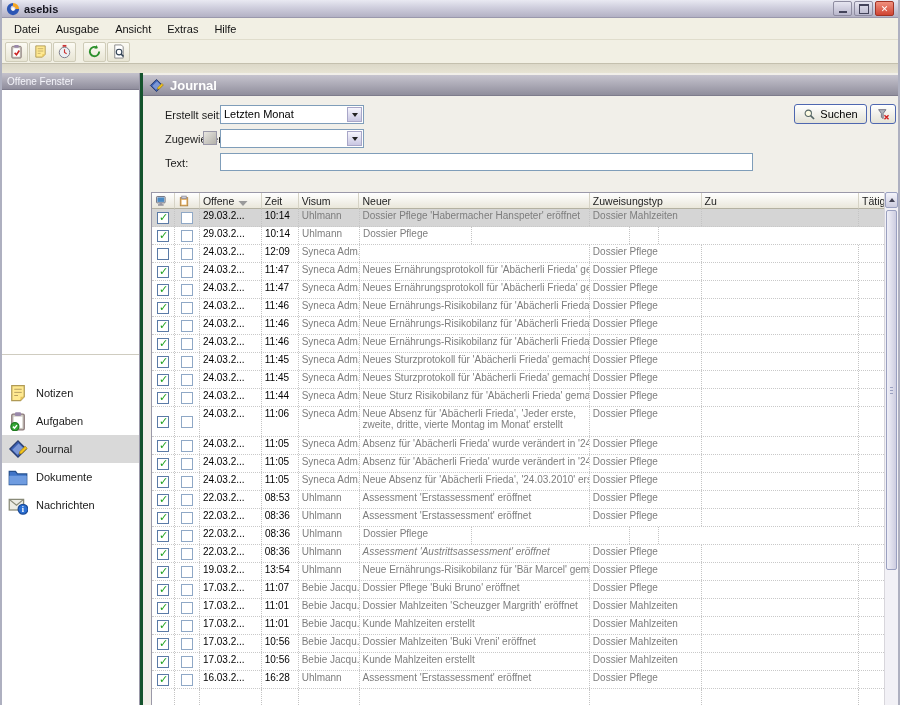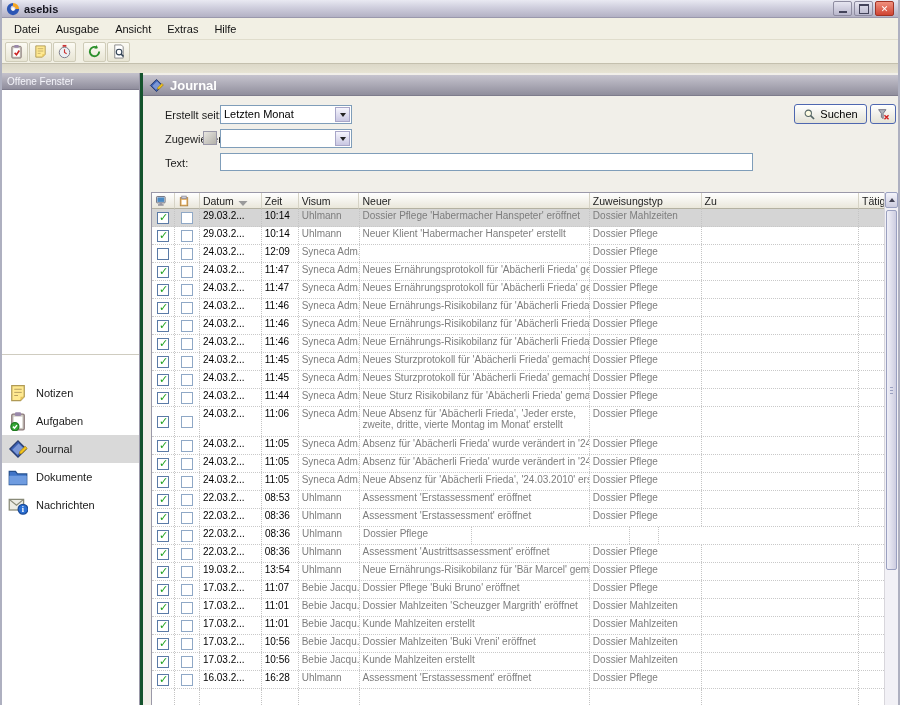--- a/index.html
+++ b/index.html
@@ -50,21 +50,21 @@
   .org-item svg { width:20px; height:20px; }
 
   
   .main { position:absolute; left:141px; top:73px; right:0; bottom:0; background:#f1efe9; }
   .journal-header { position:absolute; left:0; right:0; top:2px; height:21px;
     background:linear-gradient(180deg,#c6c4ce 0%,#908e9c 100%); border-bottom:1px solid #7e7c8c;
     display:flex; align-items:center; gap:6px; padding-left:6px; color:#fff; font-size:13px; font-weight:bold; }
   .journal-header svg { width:15px; height:15px; }
 
   .f-label { position:absolute; color:#1a1a1a; }
-  .combo { position:absolute; height:19px; width:132px; background:#fff; border:1px solid #7f9db9; }
+  .combo { position:absolute; height:19px; width:144px; background:#fff; border:1px solid #7f9db9; }
   .combo-val { position:absolute; left:3px; top:2px; right:18px; font-size:11px; color:#000; overflow:hidden; white-space:nowrap; }
   .combo-btn { position:absolute; right:1px; top:1px; width:15px; bottom:1px;
     background:linear-gradient(180deg,#f6f5fd,#c9c7e2); border:1px solid #a8a6c8; display:flex; align-items:center; justify-content:center; }
   .combo-btn::after { content:""; border:3px solid transparent; border-top:4px solid #222; margin-top:4px; }
   .mini-btn { position:absolute; width:14px; height:14px; border:1px solid #9a98a8;
     background:linear-gradient(135deg,#e8e6e0,#b2b0aa); }
   .text-input { position:absolute; height:18px; border:1px solid #7f9db9; background:#fff; font:11px "Liberation Sans",sans-serif; padding:0 3px; }
   .xp-btn { position:absolute; height:20px; border:1px solid #4e67b0; border-radius:3px;
     background:linear-gradient(180deg,#ffffff,#e4e2d6); display:flex; align-items:center; justify-content:center; gap:4px;
     font:11px "Liberation Sans",sans-serif; color:#000; }
@@ -298,21 +298,21 @@
           <div class="h-cell" style="width: 25px;">
             <span>
               <svg viewBox="0 0 16 16">
                 <rect x="3" y="3.5" width="10" height="11" fill="#e8b05c" stroke="#a87c3c"></rect>
                 <rect x="5" y="1.5" width="6" height="3.4" fill="#ccccd4" stroke="#889"></rect>
                 <rect x="4.8" y="6.5" width="6.4" height="6.4" fill="#fff"></rect>
               </svg>
             </span>
           </div>
           <div class="h-cell" style="width: 62px;">
-            <span>Datum</span>
+            <span>Offene</span>
             <span class="sort-arrow" style="width: 8px; height: 8px;">
               <svg viewBox="0 0 8 8">
                 <path d="M1 2.6h6L4 6z" fill="#9a9a9a"></path>
               </svg>
             </span>
           </div>
           <div class="h-cell" style="width: 37px;">
             <span>Zeit</span>
           </div>
           <div class="h-cell" style="width: 61px;">
@@ -350,21 +350,20 @@
           <div class="t-row">
             <div class="t-cell c-sync center" style="width: 23px;">
               <span class="cb checked"></span>
             </div>
             <div class="t-cell c-print center" style="width: 25px;">
               <span class="cb light"></span>
             </div>
             <div class="t-cell c-datum" style="width: 62px;">29.03.2...</div>
             <div class="t-cell c-zeit" style="width: 37px;">10:14</div>
             <div class="t-cell c-visum gray" style="width: 61px;">Uhlmann</div>
-            <div class="t-cell c-text gray" style="width: 231px;">Neuer Klient 'Habermacher Hanspeter' erstellt</div>
             <div class="t-cell c-zuweisungstyp gray" style="width: 112px;">Dossier Pflege</div>
             <div class="t-cell c-zu gray" style="width: 158px;"></div>
             <div class="t-cell c-taetigkeit gray" style="width: 29px;"></div>
           </div>
           <div class="t-row">
             <div class="t-cell c-sync center" style="width: 23px;">
               <span class="cb"></span>
             </div>
             <div class="t-cell c-print center" style="width: 25px;">
               <span class="cb light"></span>
@@ -604,21 +603,21 @@
           <div class="t-row">
             <div class="t-cell c-sync center" style="width: 23px;">
               <span class="cb checked"></span>
             </div>
             <div class="t-cell c-print center" style="width: 25px;">
               <span class="cb light"></span>
             </div>
             <div class="t-cell c-datum" style="width: 62px;">22.03.2...</div>
             <div class="t-cell c-zeit" style="width: 37px;">08:36</div>
             <div class="t-cell c-visum gray" style="width: 61px;">Uhlmann</div>
-            <div class="t-cell c-text gray" style="width: 231px;">Assessment 'Austrittsassessment' eröffnet</div>
+            <div class="t-cell c-text gray" style="width: 231px; font-style: italic;">Assessment 'Austrittsassessment' eröffnet</div>
             <div class="t-cell c-zuweisungstyp gray" style="width: 112px;">Dossier Pflege</div>
             <div class="t-cell c-zu gray" style="width: 158px;"></div>
             <div class="t-cell c-taetigkeit gray" style="width: 29px;"></div>
           </div>
           <div class="t-row">
             <div class="t-cell c-sync center" style="width: 23px;">
               <span class="cb checked"></span>
             </div>
             <div class="t-cell c-print center" style="width: 25px;">
               <span class="cb light"></span>

